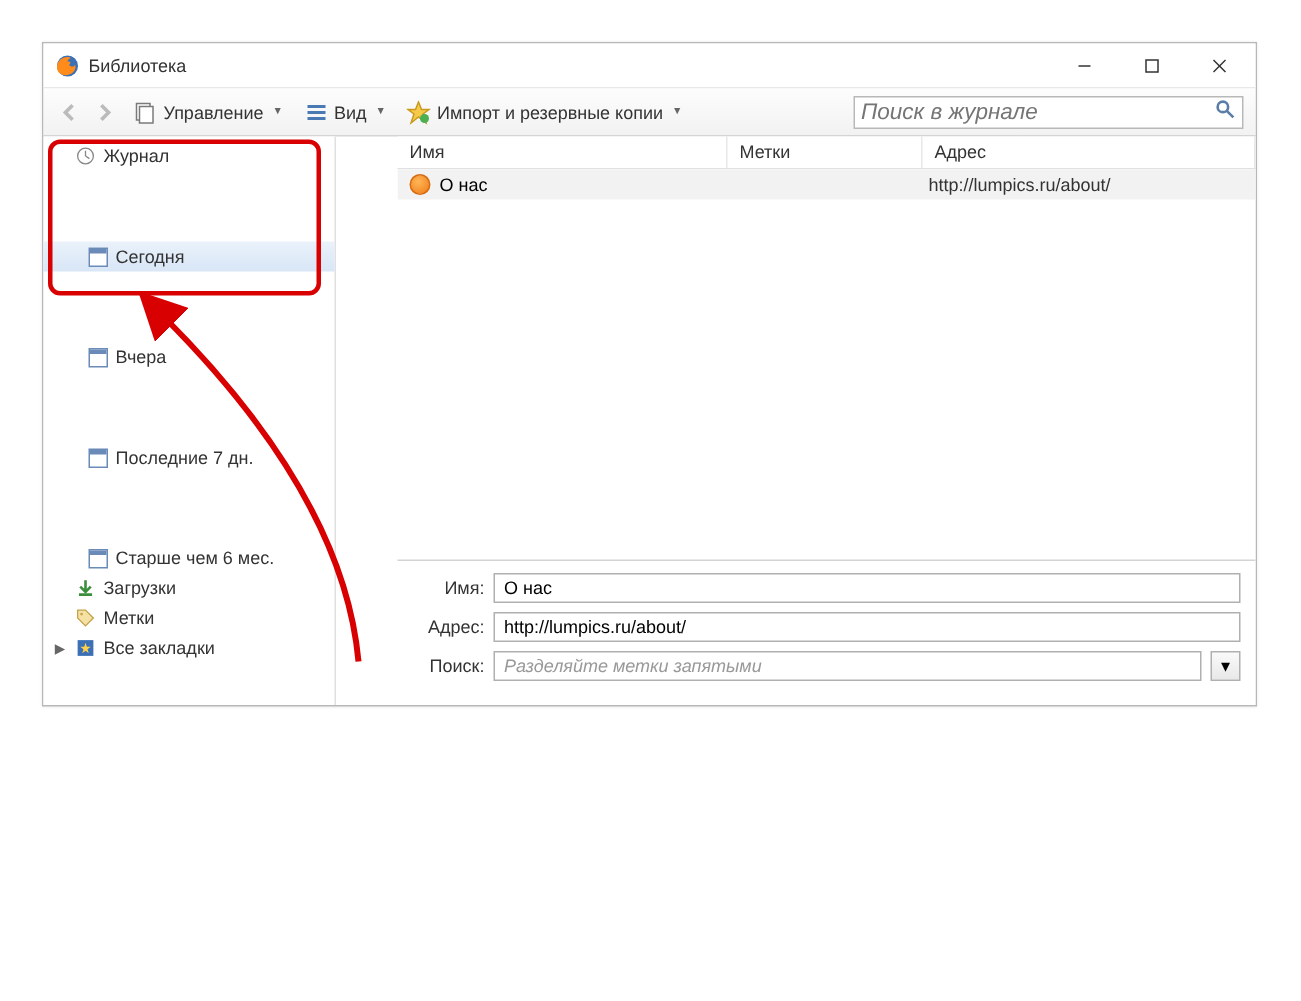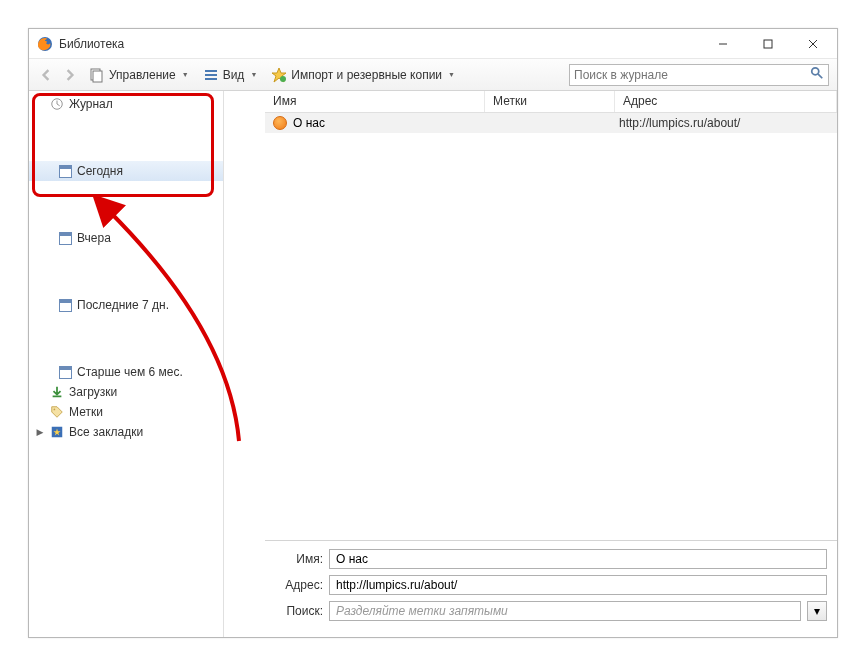--- a/index.html
+++ b/index.html
@@ -1,29 +1,29 @@
 <!DOCTYPE html>
 <html><head>
   <meta charset="utf-8">
   <style>
     * { box-sizing: border-box; margin: 0; padding: 0; font-family: "Segoe UI", Tahoma, sans-serif; font-size: 12px; }
     body { background: #fff; padding: 28px; }
-    .window { width: 810px; height: 610px; border: 1px solid #b8b8b8; background: #fff; display: flex; flex-direction: column; box-shadow: 0 0 2px rgba(0,0,0,0.1); }
+    .window { width: 810px; height: 443px; border: 1px solid #b8b8b8; background: #fff; display: flex; flex-direction: column; box-shadow: 0 0 2px rgba(0,0,0,0.1); }
     .titlebar { height: 30px; display: flex; align-items: center; padding: 0 2px 0 8px; background: #fff; border-bottom: 1px solid #e8e8e8; }
     .titlebar .ff-icon { width: 16px; height: 16px; margin-right: 6px; }
     .titlebar .title { flex: 1; color: #333; }
     .titlebar .ctl { width: 45px; height: 28px; display: flex; align-items: center; justify-content: center; color: #555; }
     .titlebar .ctl svg { width: 10px; height: 10px; }
     .toolbar { height: 32px; display: flex; align-items: center; padding: 0 8px; gap: 6px; background: linear-gradient(#fdfdfd,#f2f2f2); border-bottom: 1px solid #d4d4d4; }
     .nav-btn { width: 18px; height: 18px; display: flex; align-items: center; justify-content: center; color: #aaa; }
     .tool-item { display: flex; align-items: center; gap: 4px; padding: 2px 4px; color: #333; cursor: default; }
     .tool-item .drop { font-size: 7px; color: #666; margin-left: 2px; }
     .tool-icon { width: 16px; height: 16px; display: inline-block; }
     .search-wrap { margin-left: auto; display: flex; align-items: center; border: 1px solid #b8b8b8; background: #fff; height: 22px; width: 260px; padding: 0 4px; }
-    .search-wrap input { flex: 1; border: none; outline: none; color: #888; font-size: 12px; }
+    .search-wrap input { flex: 1; border: none; outline: none; font-style: italic; color: #888; font-size: 15px; }
     .search-wrap .mag { color: #5b7ea8; }
     .body { flex: 1; display: flex; min-height: 0; gap: 41px; }
     .sidebar { width: 195px; border-right: 1px solid #e0e0e0; background: #fff; padding-top: 3px; position: relative; }
     .tree-row { display: flex; align-items: center; height: 20px; padding-left: 6px; gap: 4px; color: #333; white-space: nowrap; }
     .tree-row.child { padding-left: 28px; margin-top: 47px; }
     .tree-row.selected { background: linear-gradient(#eaf2fb,#d8e6f6); }
     .tree-ico { width: 16px; height: 16px; display: flex; align-items: center; justify-content: center; }
     .highlight-box { position: absolute; left: 3px; top: 2px; width: 182px; height: 104px; border: 3px solid #d80000; border-radius: 8px; pointer-events: none; }
     .main { flex: 1; display: flex; flex-direction: column; min-width: 0; }
     .col-header { height: 22px; display: flex; border-bottom: 1px solid #e0e0e0; background: #fff; }

